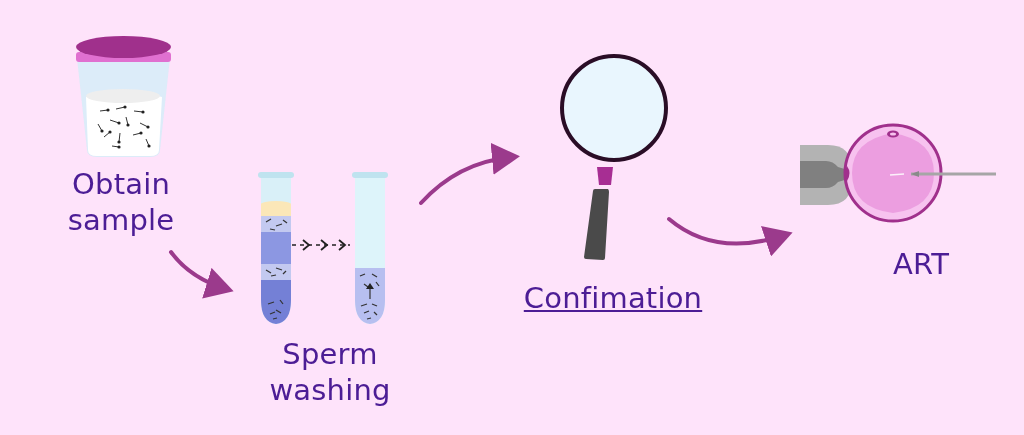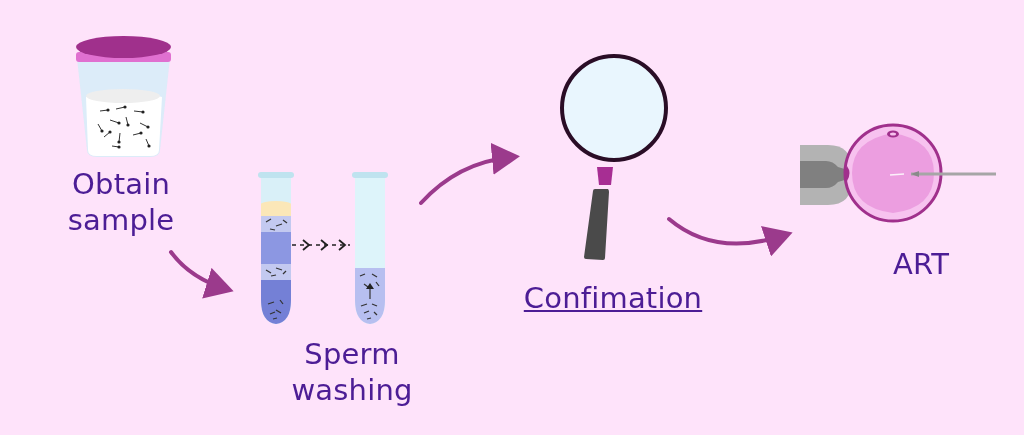--- a/index.html
+++ b/index.html
@@ -137,21 +137,21 @@
     <path d="M911,174 L919,171 L919,177 Z" fill="#8a8a8a"></path>
     <line x1="890" y1="175" x2="904" y2="174" stroke="#ffffff" stroke-width="1.6" opacity="0.85"></line>
   </g>
 </svg>
 
 <div class="label" style="left:121px; top:166px;">
   <div>Obtain</div>
   <div>sample</div>
 </div>
 
-<div class="label" style="left:330px; top:336px;margin-left:22px;">
+<div class="label" style="left:330px; top:336px;">
   <div>Sperm</div>
   <div>washing</div>
 </div>
 
 <div class="label" style="left:613px; top:280px;text-decoration:underline;">
   <div>Confimation</div>
 </div>
 
 <div class="label" style="left:893px; top:246px;margin-left:28px;">
   <div>ART</div>

